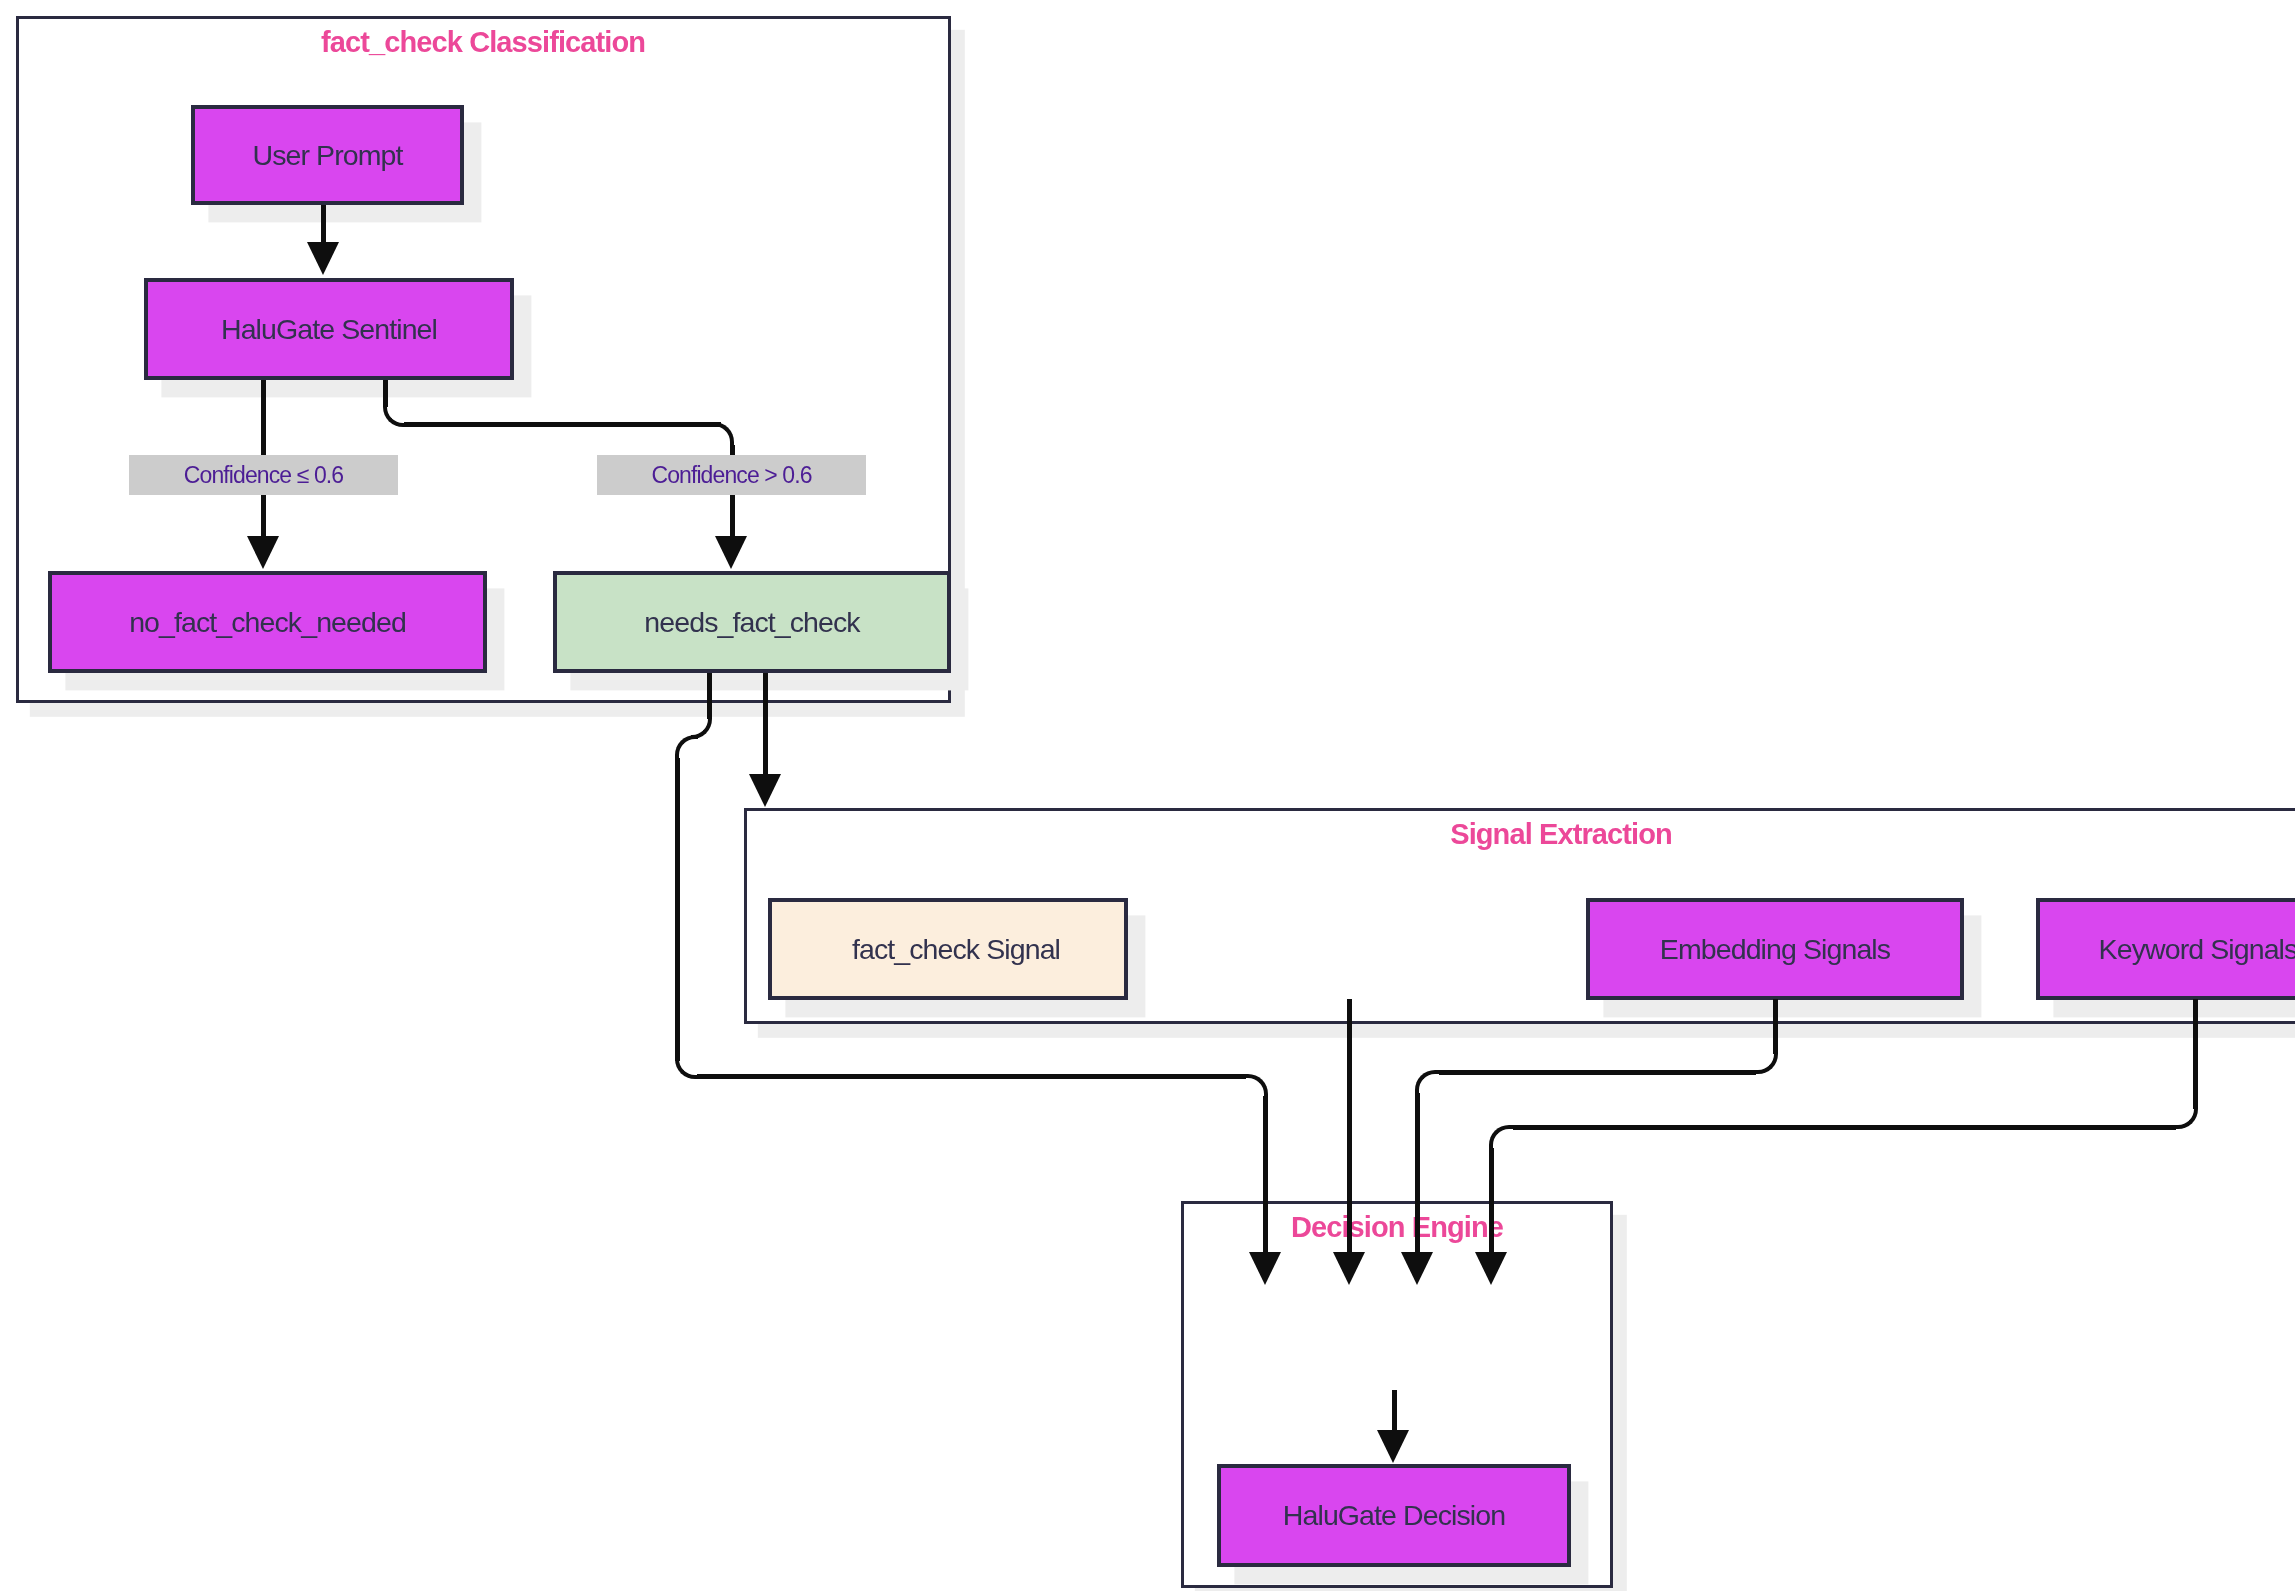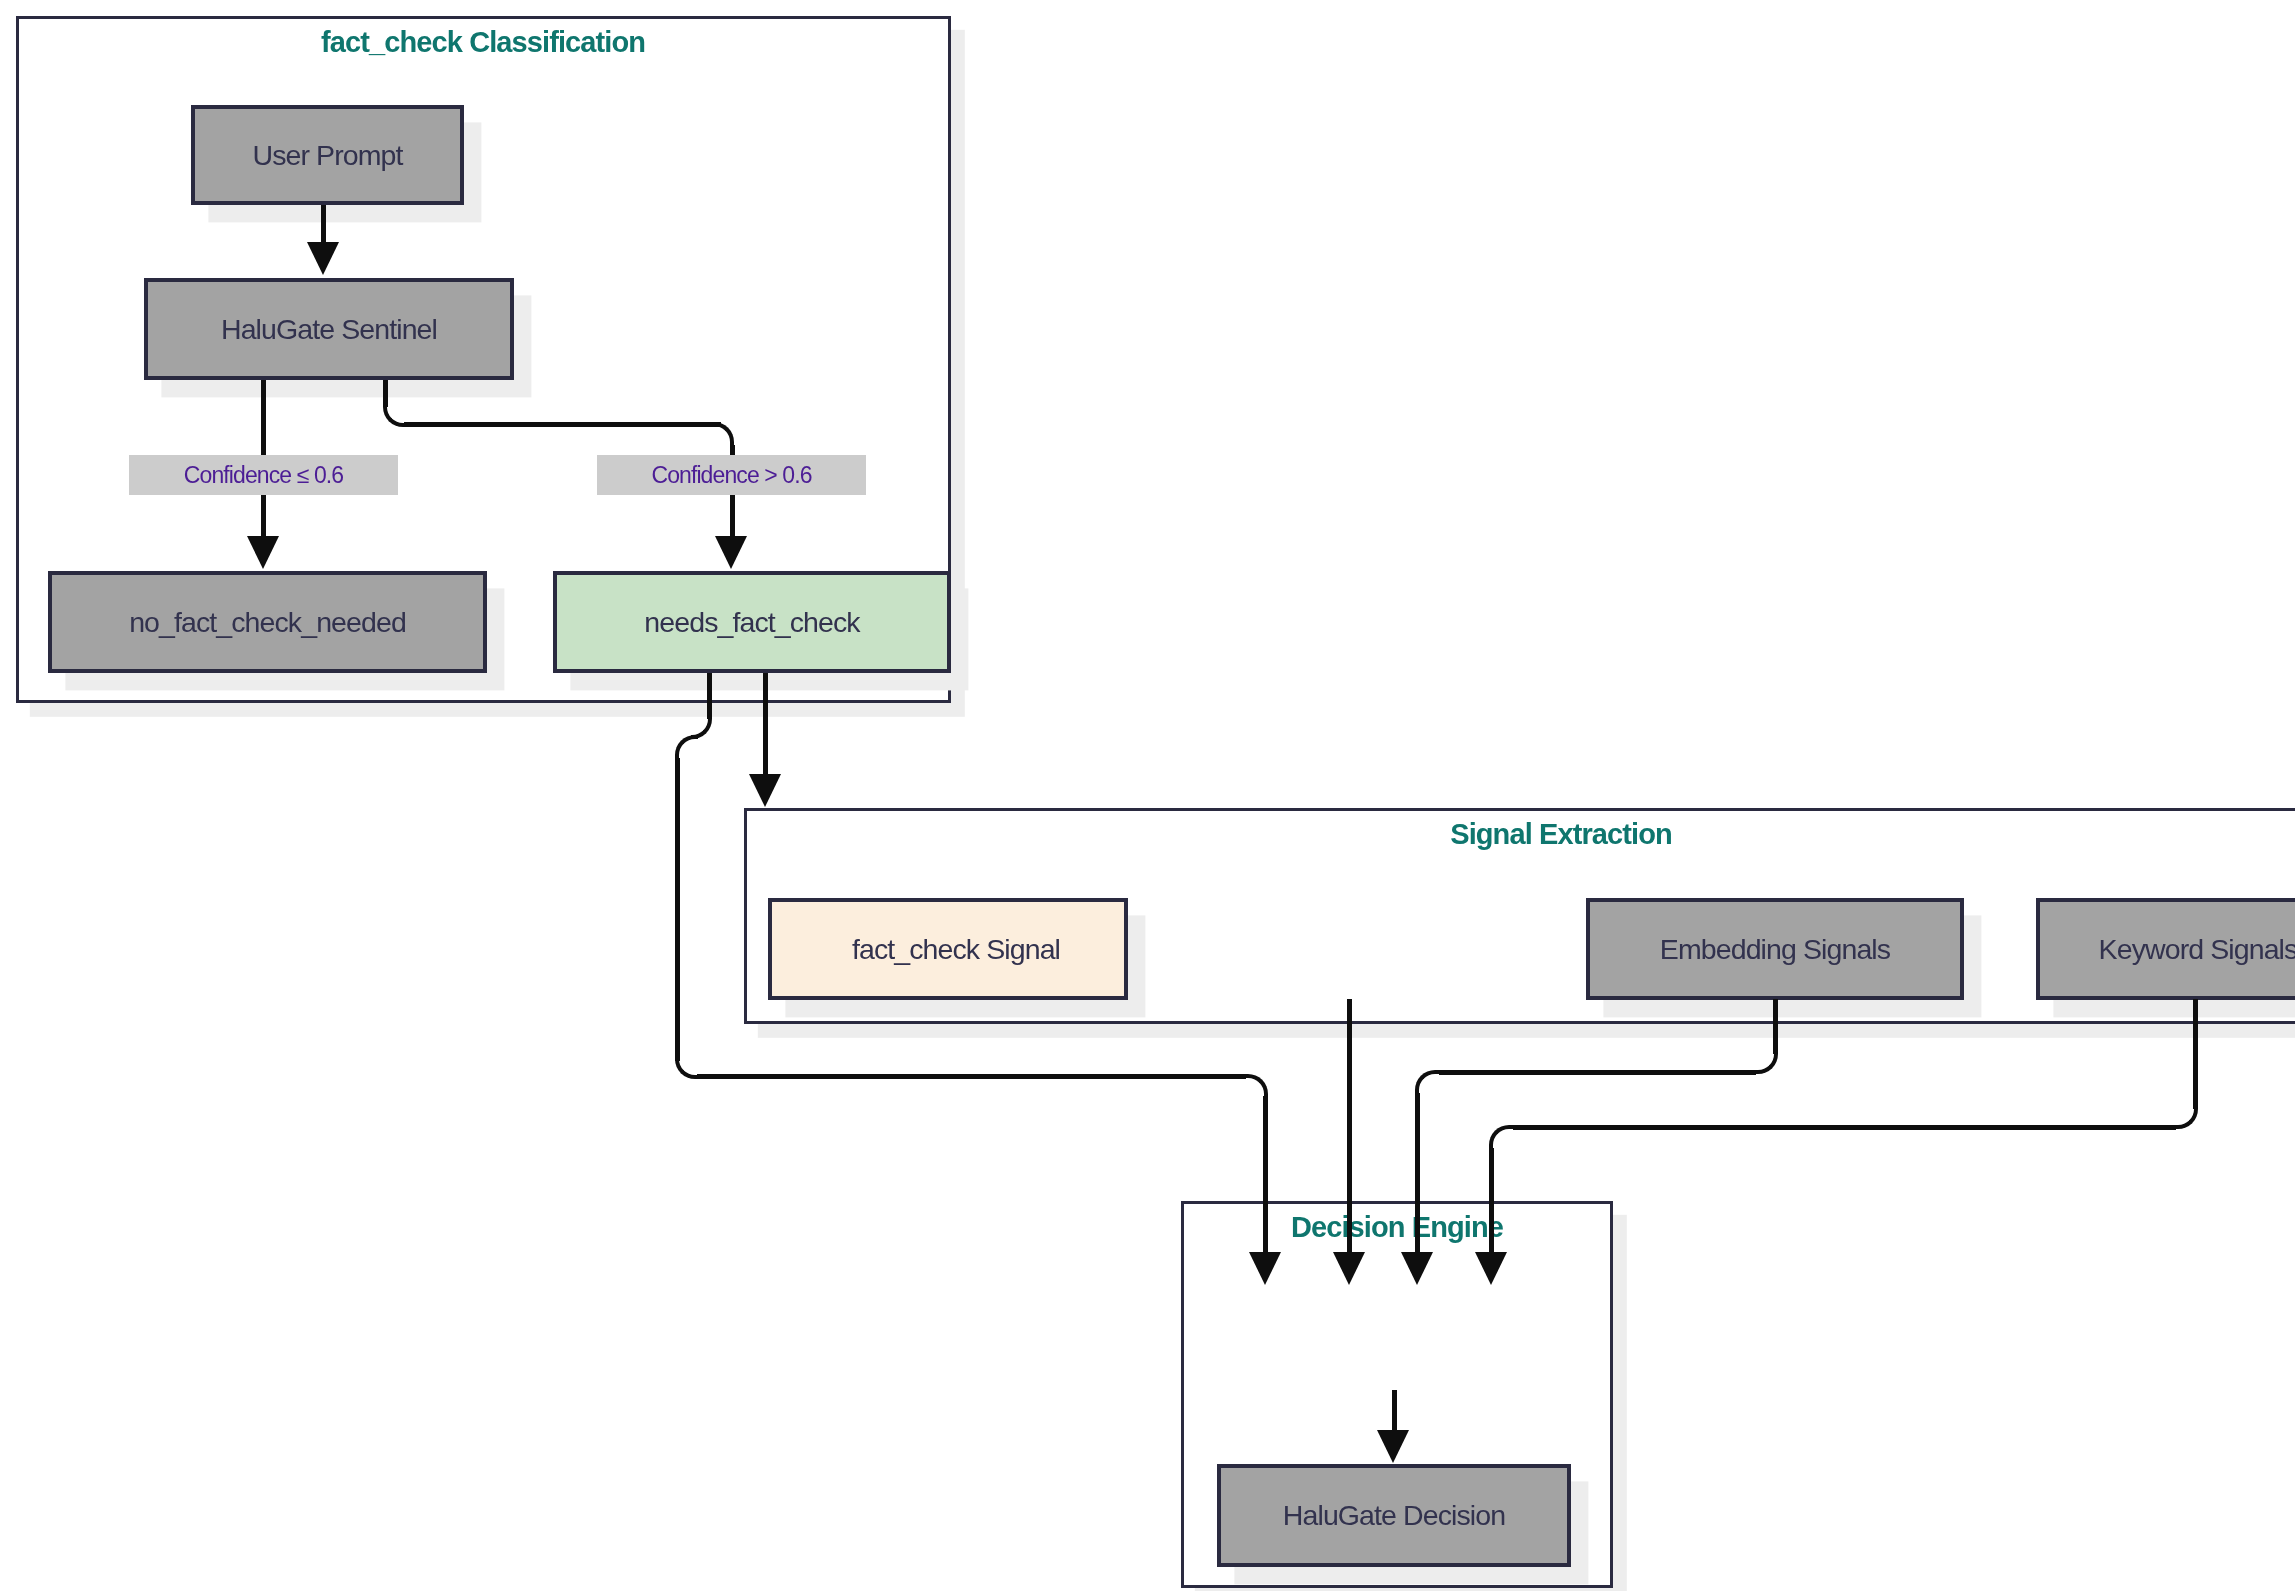--- a/index.html
+++ b/index.html
@@ -7,26 +7,26 @@
     position:relative;width:2389px;height:1592px;background:#ffffff;
     font-family:"Liberation Sans", sans-serif;overflow:hidden;
   }
   
   .sg{
     position:absolute;background:#ffffff;border:3.7px solid #2a2a40;
     box-shadow:13.8px 13.8px 0 #ededed;box-sizing:border-box;
   }
   .sgt{
     position:absolute;left:0;right:0;top:7.3px;text-align:center;
-    font-size:29px;font-weight:bold;color:#0f766e;letter-spacing:-0.9px;
+    font-size:29px;font-weight:bold;color:#ec4899;letter-spacing:-0.9px;
   }
   
   .node{
     position:absolute;display:flex;align-items:center;justify-content:center;
-    background:#a3a3a3;border:4.6px solid #2a2a40;box-sizing:border-box;
+    background:#d946ef;border:4.6px solid #2a2a40;box-sizing:border-box;
     box-shadow:17.4px 17.4px 0 #ededed;color:#32324e;font-size:28.5px;
     letter-spacing:-0.9px;text-align:center;white-space:nowrap;
   }
   .node.green{background:#c8e2c6;}
   .node.peach{background:#fceedd;padding-left:16px;}
   
   .v{position:absolute;width:4.6px;background:#0e0e0e;}
   .h{position:absolute;height:4.6px;background:#0e0e0e;}
   .c{position:absolute;box-sizing:border-box;border:0 solid #0e0e0e;}
   .c-bl{border-left-width:4.6px;border-bottom-width:4.6px;border-bottom-left-radius:20px;}

